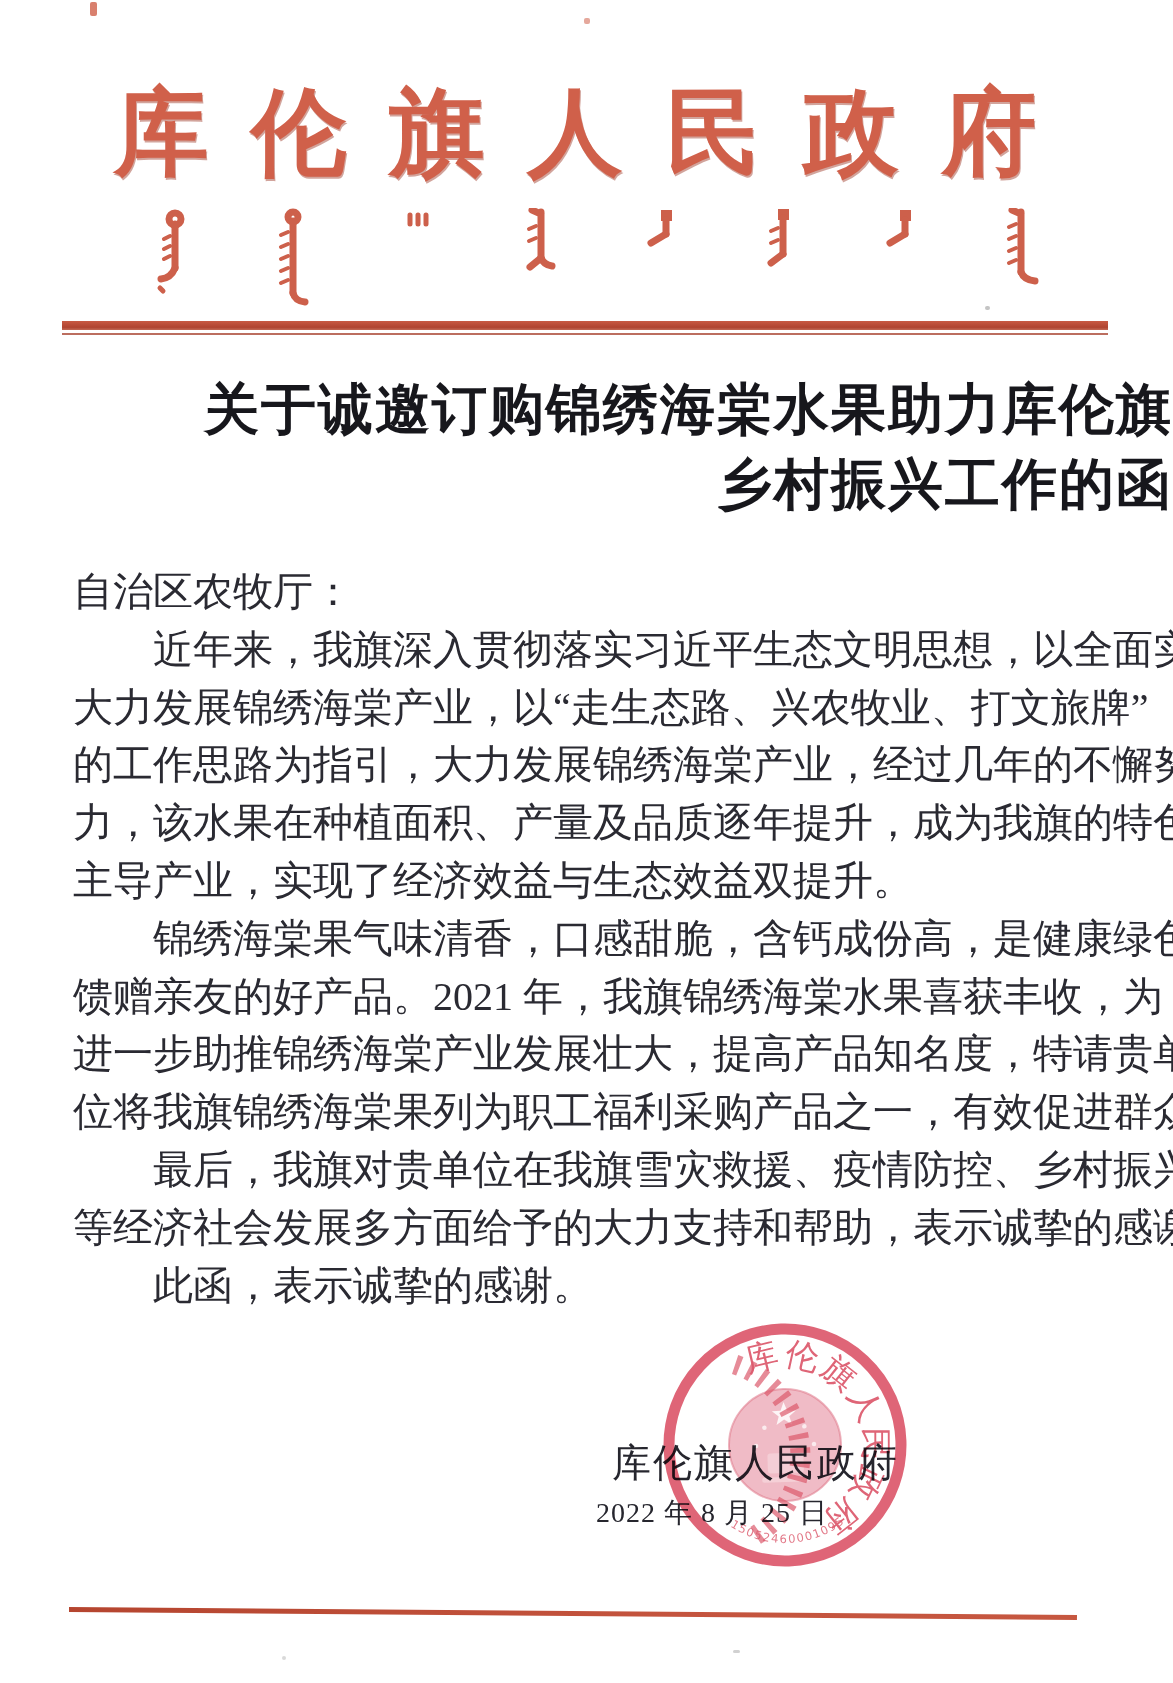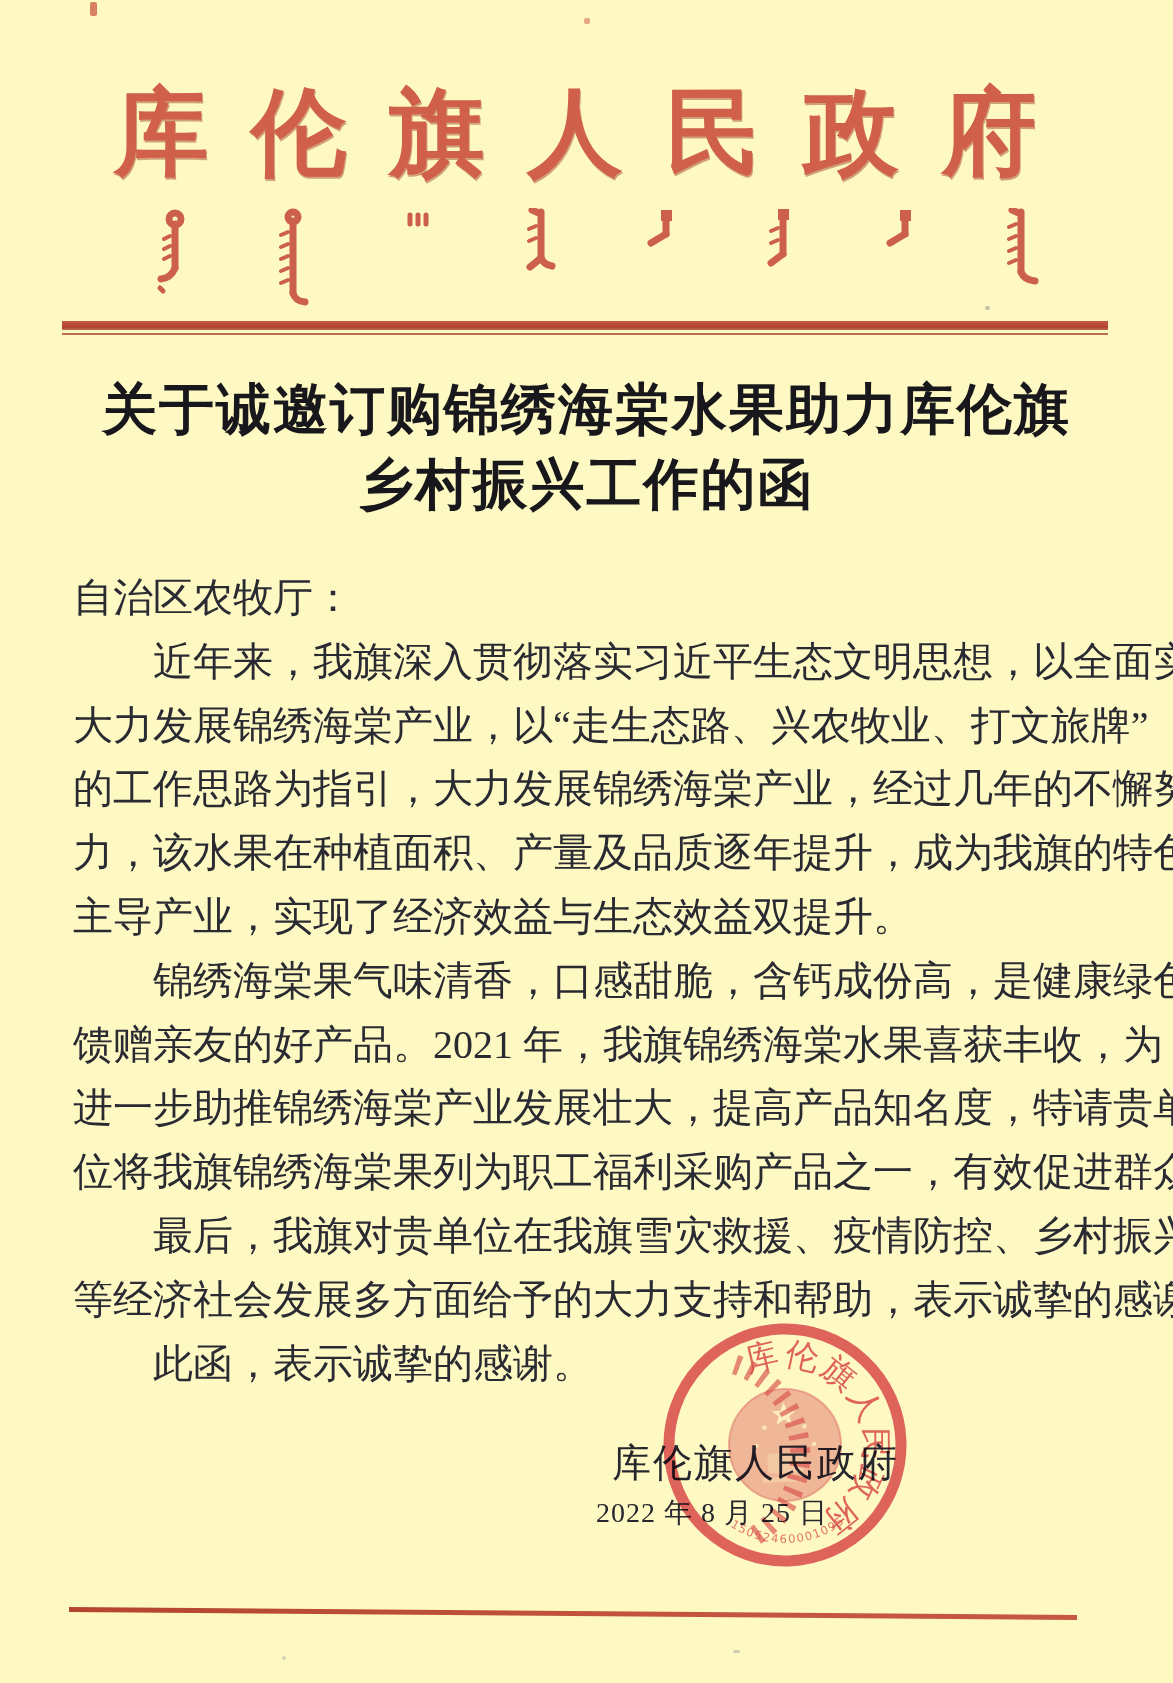--- a/index.html
+++ b/index.html
@@ -1,19 +1,19 @@
 <!DOCTYPE html>
 <html><head>
 <meta charset="utf-8">
 <style>
   html,body{margin:0;padding:0;background:#e8e8e8;}
   .page{
     position:relative;
     width:1173px;height:1683px;
-    background:#fef9c3;
+    background:#ffffff;
     overflow:hidden;
     font-family:"Liberation Serif","DejaVu Serif",serif;
   }
   
   .letterhead-title{
     position:absolute;top:84px;left:0;width:1173px;
     text-align:center;
     font-size:95px;line-height:1.05;
     font-weight:bold;
     letter-spacing:43px;text-indent:20px;
@@ -32,30 +32,30 @@
     background:#a53d2a;opacity:.75;
   }
   .rule-bottom{
     position:absolute;left:69px;top:1607px;width:1008px;height:5px;
     background:linear-gradient(90deg,#b5452f,#c4543e 60%,#c65740);
     transform:rotate(.45deg);transform-origin:left center;
   }
   
   .doc-title{
     position:absolute;top:372px;left:0;width:1173px;
-    text-align:center;color:#17171c;
+    text-align:right;color:#17171c;
     font-weight:bold;font-size:55px;line-height:75px;
     letter-spacing:2px;white-space:nowrap;
   }
   
   .body-block{
     position:absolute;left:73px;top:563px;width:1040px;
     font-size:40px;line-height:57.8px;color:#2a2a32;
   }
-  .body-line{white-space:nowrap;margin-top:6px;}
+  .body-line{white-space:nowrap;}
   
   .closing-signer{
     position:absolute;left:612px;top:1436px;
     font-size:39px;color:#26262e;letter-spacing:2px;white-space:nowrap;
   }
   .closing-date{
     position:absolute;left:596px;top:1494px;
     font-size:28px;color:#26262e;letter-spacing:1px;white-space:nowrap;
   }
   

